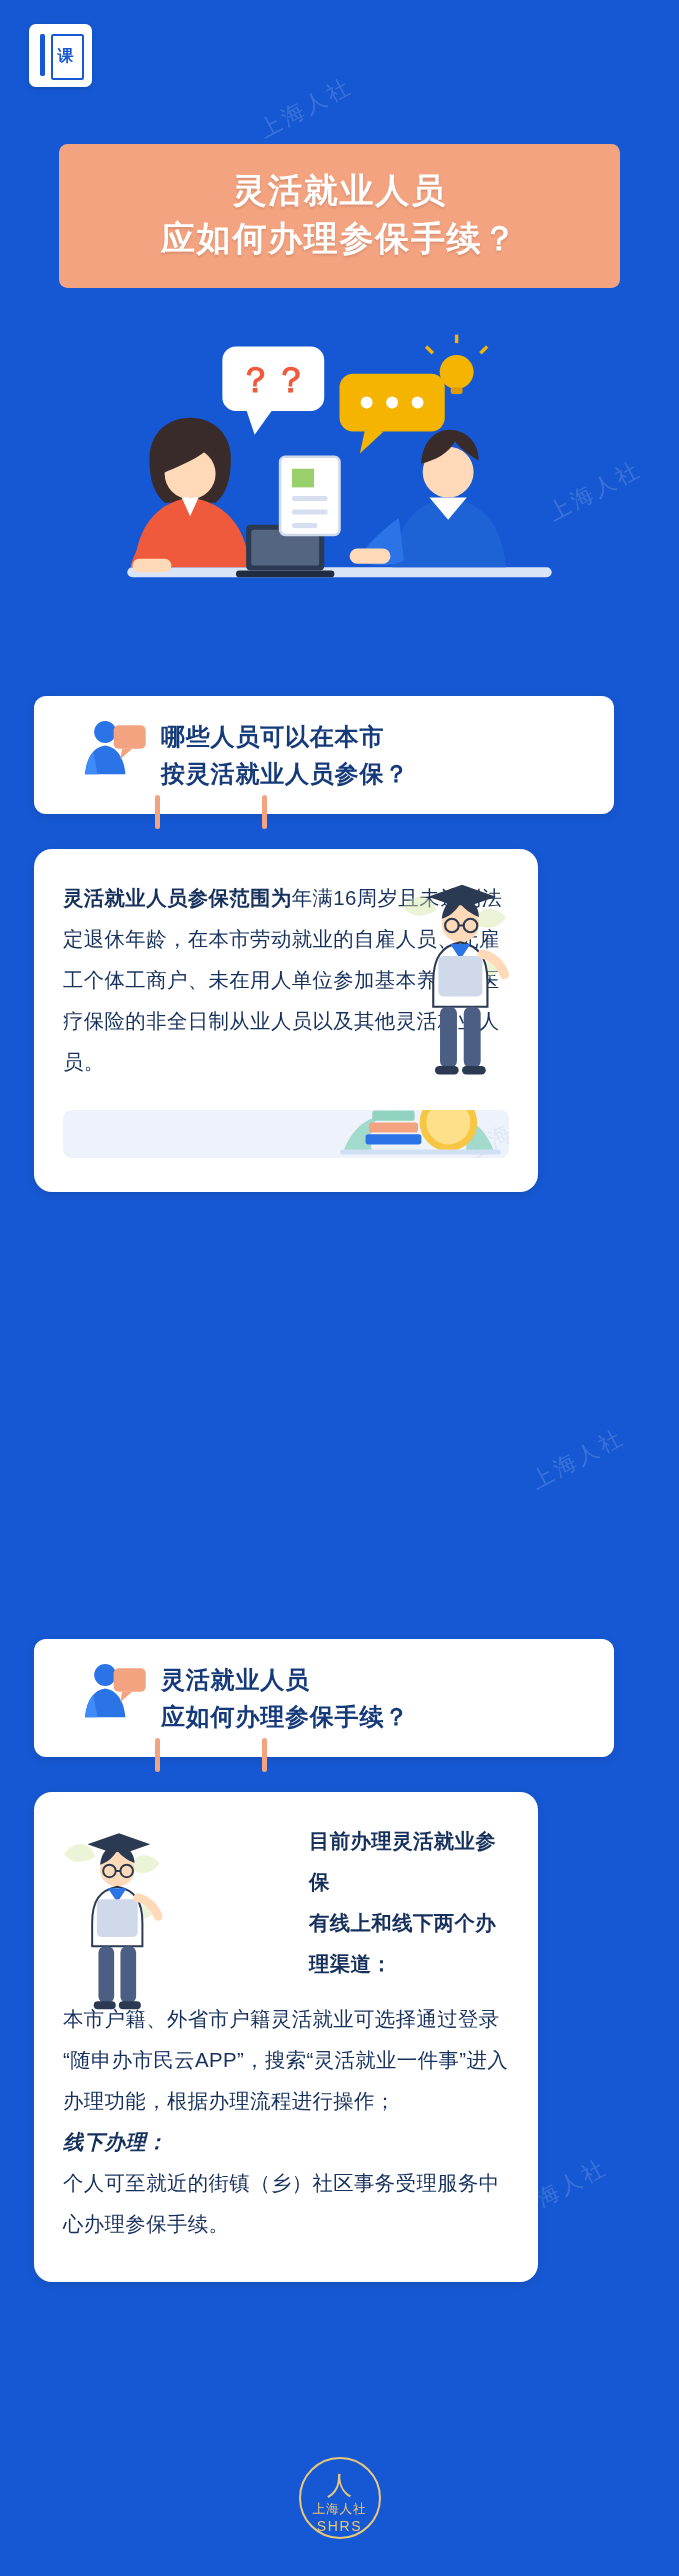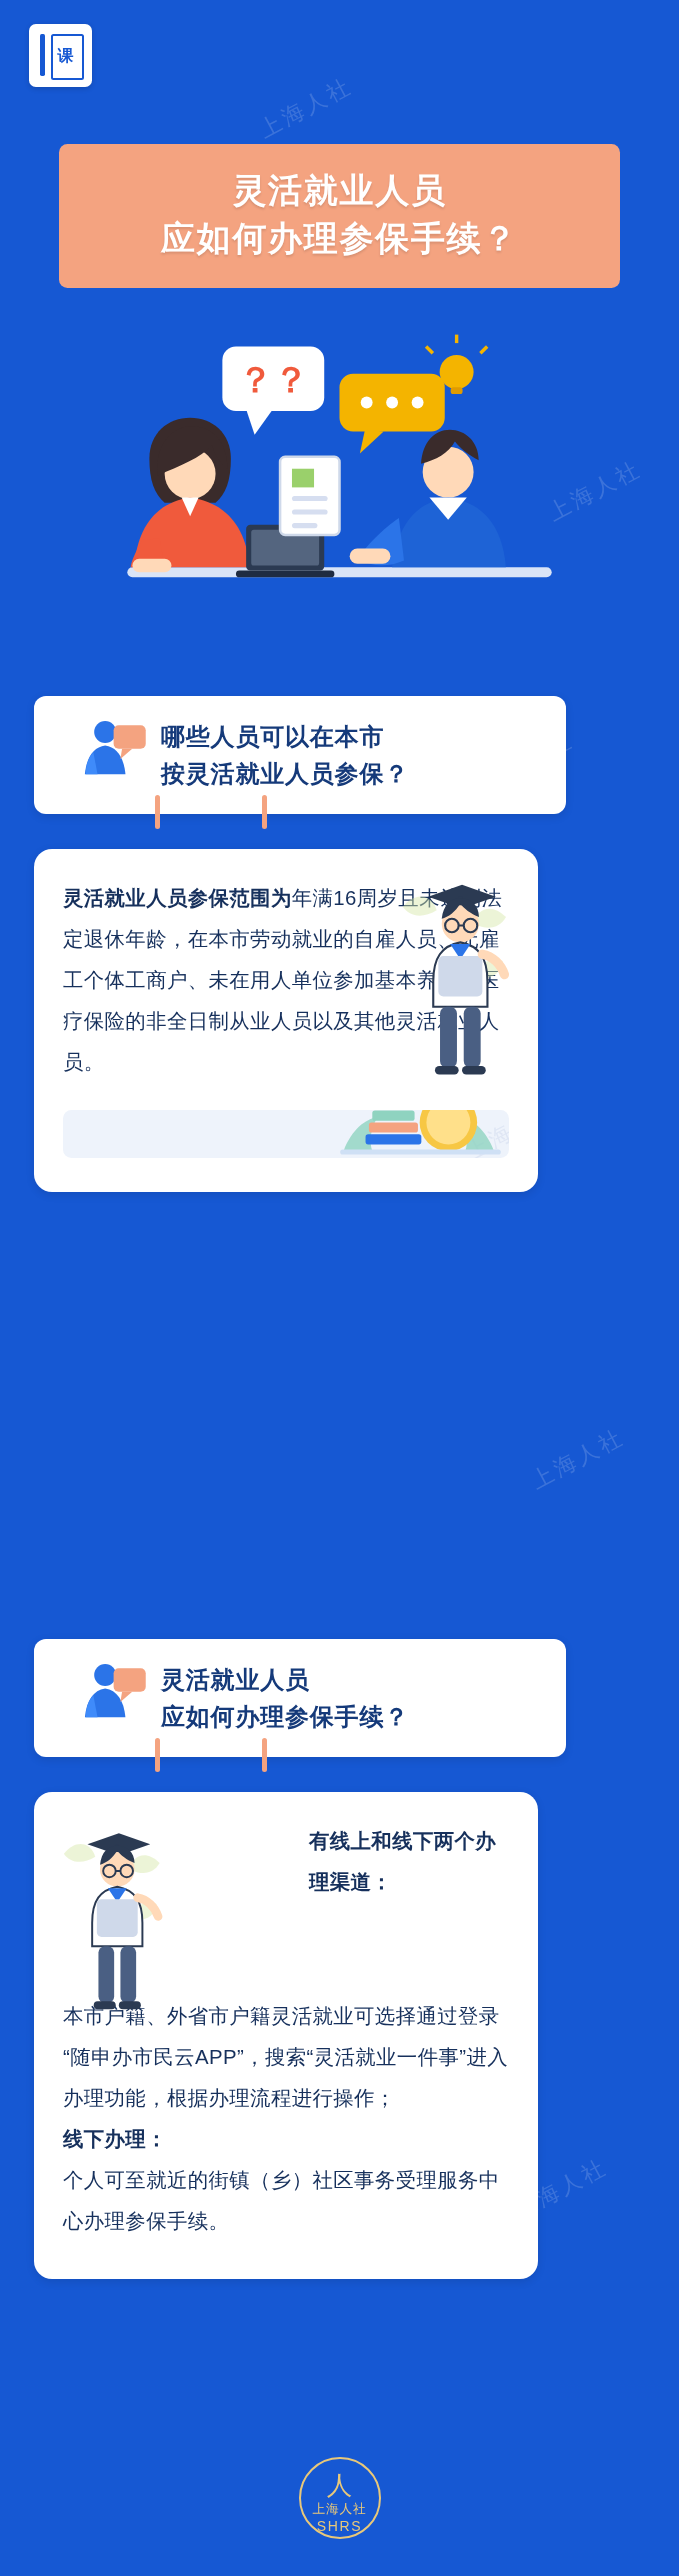--- a/index.html
+++ b/index.html
@@ -79,21 +79,21 @@
   .hero {
     position:absolute;
     top:331px; left:0;
     width:679px; height:306px;
   }
 
   
   .head-card {
     position:absolute;
     left:34px;
-    width:532px;
+    width:580px;
     background:#ffffff;
     border-radius:12px;
     padding:22px 25.5px 22px 127px;
     box-shadow:0 2.5px 8.5px rgba(0,0,0,.10);
   }
   .head-card .h-line {
     color:#153a7a;
     font-size:24px;
     font-weight:bold;
     line-height:37px;
@@ -371,26 +371,27 @@
         <rect x="50" y="106" width="52" height="48" rx="6" fill="#cfd9ea"></rect>
         <path d="M102 104c12 2 22 12 26 24" stroke="#ffd9b8" stroke-width="11" fill="none" stroke-linecap="round"></path>
         <rect x="52" y="166" width="20" height="72" rx="8" fill="#4a5f83"></rect>
         <rect x="80" y="166" width="20" height="72" rx="8" fill="#4a5f83"></rect>
         <rect x="46" y="236" width="28" height="10" rx="5" fill="#2b3a52"></rect>
         <rect x="78" y="236" width="28" height="10" rx="5" fill="#2b3a52"></rect>
       </svg>
     </div>
 
     <div style="margin-left:246px; min-height:161px;">
+      <div class="para" style="font-weight:bold;">目前办理灵活就业参保</div>
       <div class="para" style="font-weight:bold;">有线上和线下两个办理渠道：</div>
     </div>
 
     <div style="margin-top:13.6px;">
       <div class="para">本市户籍、外省市户籍灵活就业可选择通过登录“随申办市民云APP”，搜索“灵活就业一件事”进入办理功能，根据办理流程进行操作；</div>
-      <div class="para" style="font-weight:bold;">线下办理：</div>
+      <div class="para" style="font-weight:bold;font-style:italic;">线下办理：</div>
       <div class="para">个人可至就近的街镇（乡）社区事务受理服务中心办理参保手续。</div>
     </div>
   </div>
 
   <div class="footer">
     <div class="seal">
       <div class="s-top">人</div>
       <div class="s-name">上海人社</div>
       <div class="s-abbr">SHRS</div>
     </div>

